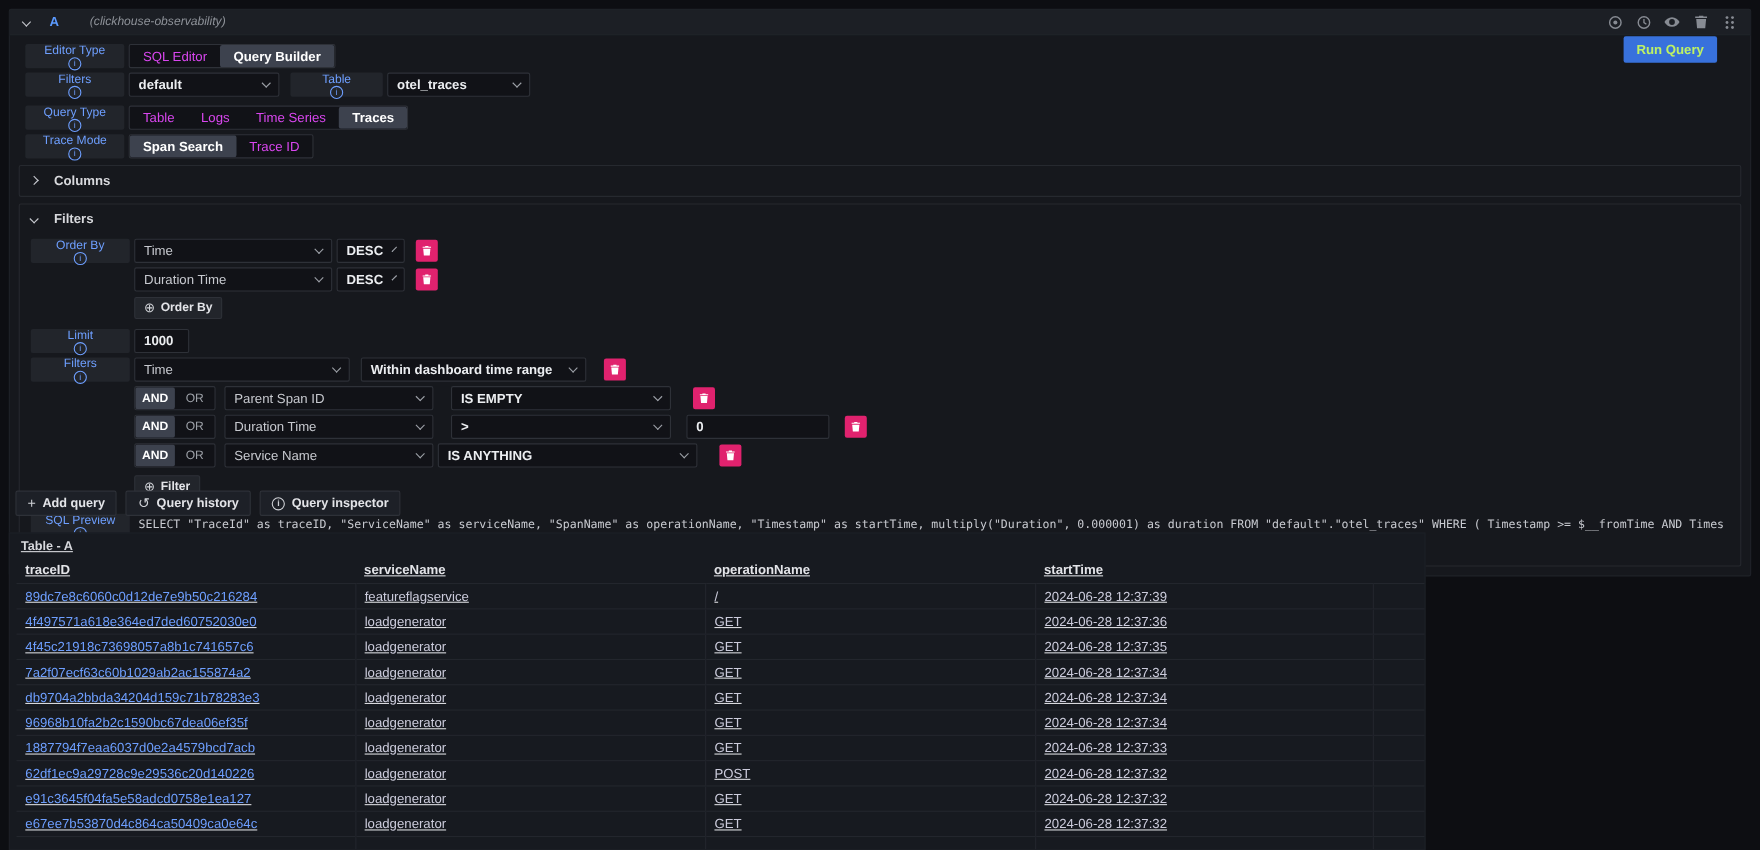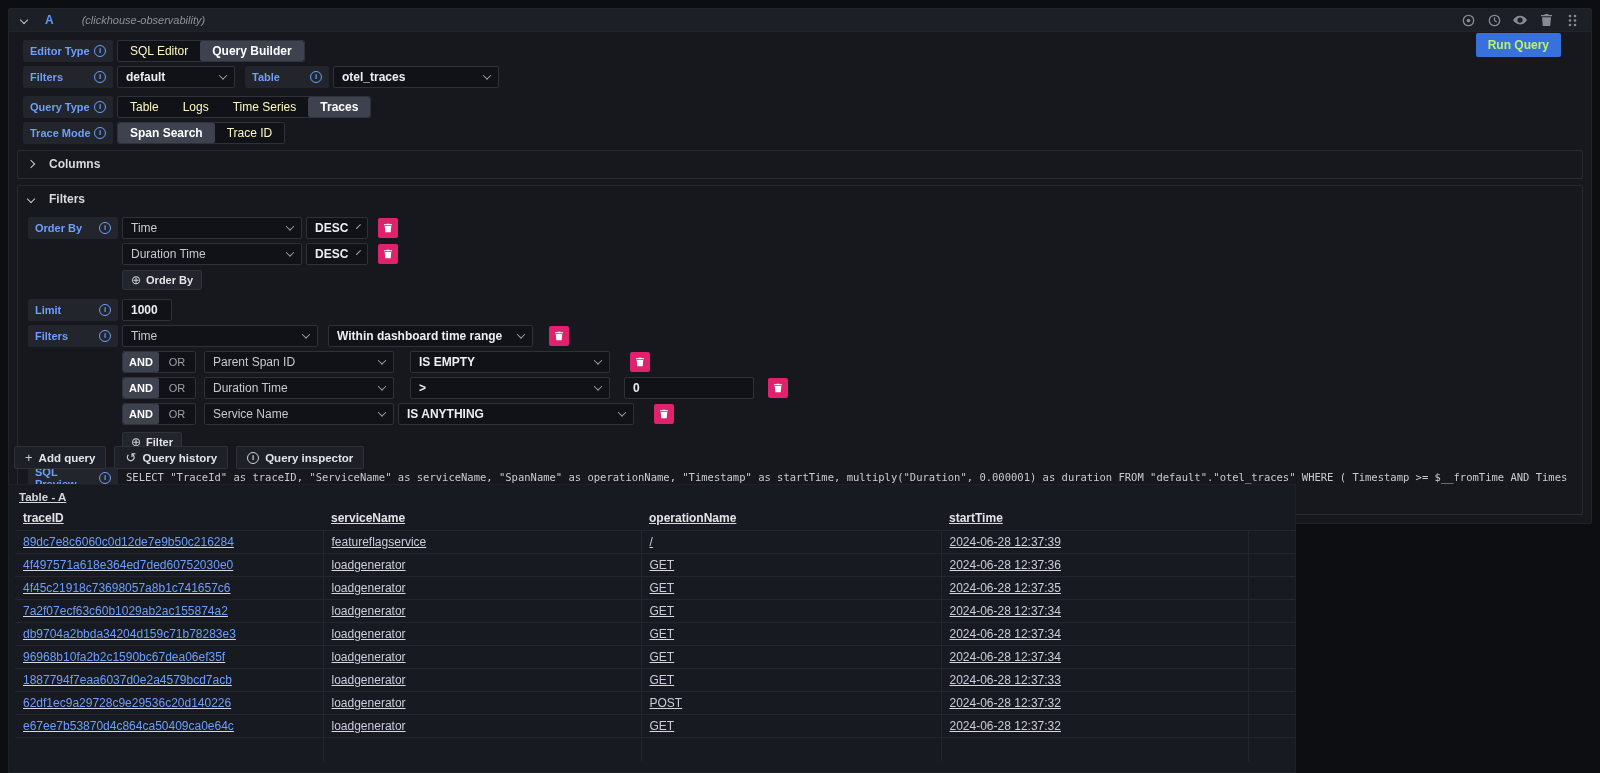--- a/index.html
+++ b/index.html
@@ -21,36 +21,36 @@
   .ref-id { color:#5b9aff; font-size:12px; font-weight:700; margin-left:8px; }
   .ds-name { color:#8e9299; font-size:11px; font-style:italic; margin-left:18px; }
   .header-icons { margin-left:auto; display:flex; align-items:center; gap:12px; }
   .hicon { width:14px; height:14px; display:flex; align-items:center; justify-content:center; cursor:pointer; }
   .hicon svg { display:block; }
   .card-body { padding:8px 6px 8px 6px; }
   .f-row { display:flex; align-items:center; gap:4px; margin:0 0 4px 8px; height:22px; }
   .f-row.no-h { height:auto; align-items:flex-start; }
   .f-label {
     width:90px; min-width:90px; height:22px; background:#22252b; border-radius:2px;
-    color:#6e9fff; font-size:11px; font-weight:700;
-    display:flex; align-items:center; justify-content:space-between; padding:0 7px;
+    color:#6e9fff; font-size:11px; font-weight:400;
+    display:flex; align-items:center; justify-content:space-between; padding:0 7px;flex-direction:column;
   }
   .info-icon {
     width:12px; height:12px; min-width:12px; border:1px solid #6e9fff; border-radius:50%;
     color:#6e9fff; font-size:8px; line-height:10px; text-align:center; font-style:normal;
     display:inline-block;
   }
   .info-icon::after { content:"i"; }
   .spacer90 { width:90px; min-width:90px; height:1px; }
   .seg-group {
     display:flex; height:22px; background:#111217; border:1px solid #2e3138;
     border-radius:2px; overflow:hidden; align-items:stretch;
   }
   .seg {
-    padding:0 12px; font-size:12px; color:#fef9c3; font-weight:500;
+    padding:0 12px; font-size:12px; color:#d946ef; font-weight:500;
     display:flex; align-items:center; cursor:pointer; white-space:nowrap;
   }
   .seg.active { background:#3d424e; color:#ffffff; font-weight:700; border-radius:2px; }
   .select {
     height:22px; background:#111217; border:1px solid #2e3138; border-radius:2px;
     display:flex; align-items:center; justify-content:space-between;
     padding:0 8px; font-size:12px; color:#d8d9dd; cursor:pointer; white-space:nowrap;
   }
   .select .val-strong { font-weight:700; color:#eceef1; }
   .select .val { color:#c7c9cf; }
@@ -205,29 +205,29 @@
           <div class="seg">SQL Editor</div>
           <div class="seg active">Query Builder</div>
         </div>
       </div>
 
       <div class="f-row">
         <div class="f-label">
           <span>Filters</span>
           <span class="info-icon"></span>
         </div>
-        <div class="select" style="width:118px">
+        <div class="select" style="width:137px">
           <span class="val-strong">default</span>
           <span class="chev-down"></span>
         </div>
         <div class="f-label" style="margin-left:6px; width:84px; min-width:84px;">
           <span>Table</span>
           <span class="info-icon"></span>
         </div>
-        <div class="select" style="width:166px">
+        <div class="select" style="width:130px">
           <span class="val-strong">otel_traces</span>
           <span class="chev-down"></span>
         </div>
       </div>
 
       <div class="f-row mt8">
         <div class="f-label">
           <span>Query Type</span>
           <span class="info-icon"></span>
         </div>
@@ -505,20 +505,27 @@
           <td class="num">4.02</td>
         </tr>
         <tr>
           <td><a class="trace-link">62df1ec9a29728c9e29536c20d140226</a></td>
           <td>loadgenerator</td>
           <td>POST</td>
           <td>2024-06-28 12:37:32</td>
           <td class="num">4.00</td>
         </tr>
         <tr>
+          <td><a class="trace-link">e91c3645f04fa5e58adcd0758e1ea127</a></td>
+          <td>loadgenerator</td>
+          <td>GET</td>
+          <td>2024-06-28 12:37:32</td>
+          <td class="num">4.02</td>
+        </tr>
+        <tr>
           <td><a class="trace-link">e67ee7b53870d4c864ca50409ca0e64c</a></td>
           <td>loadgenerator</td>
           <td>GET</td>
           <td>2024-06-28 12:37:32</td>
           <td class="num">4.25</td>
         </tr>
         <tr>
           <td><a class="trace-link"></a></td>
           <td></td>
           <td></td>

